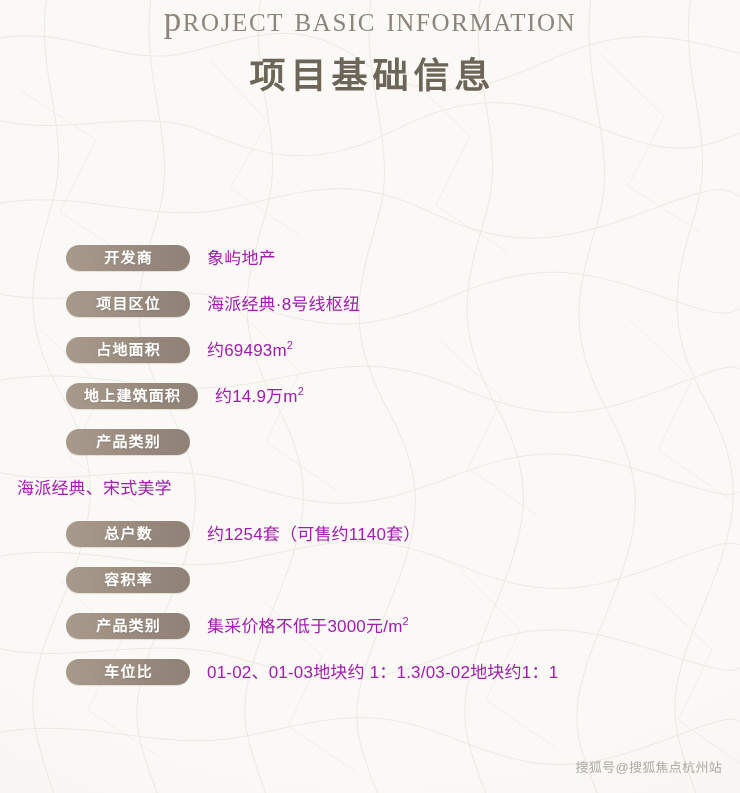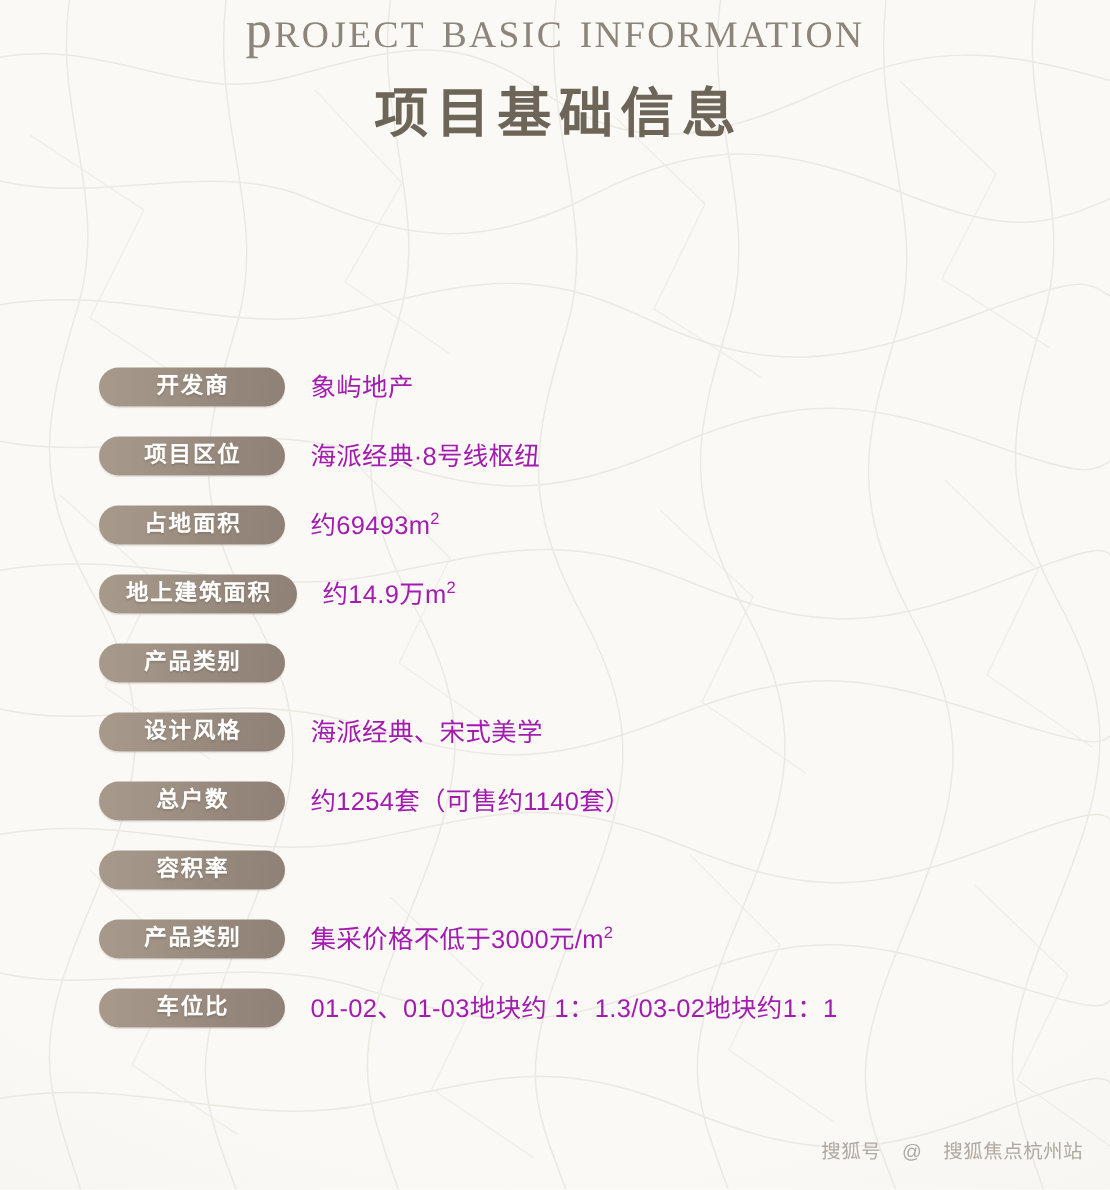--- a/index.html
+++ b/index.html
@@ -130,21 +130,21 @@
     vertical-align: super;
   }
 
   
   .watermark {
     position: absolute;
     right: 18px;
     bottom: 17px;
     display: flex;
     align-items: center;
-    gap: 14px;
+    gap: 0;
     font-family: "Liberation Sans", "DejaVu Sans", sans-serif;
     font-size: 13px;
     line-height: 16px;
     color: #a9a39a;
     letter-spacing: .3px;
     white-space: nowrap;
     opacity: .92;
   }
   .wm-at {
     display: inline-block;
@@ -222,23 +222,20 @@
           <span class="badge-text">地上建筑面积</span>
         </div>
         <div class="value">约14.9万m<sup>2</sup></div>
       </div>
       <div class="info-row">
         <div class="badge">
           <span class="badge-text">产品类别</span>
         </div>
       </div>
       <div class="info-row">
-        <div class="badge">
-          <span class="badge-text">设计风格</span>
-        </div>
         <div class="value">海派经典、宋式美学</div>
       </div>
       <div class="info-row">
         <div class="badge">
           <span class="badge-text">总户数</span>
         </div>
         <div class="value">约1254套（可售约1140套）</div>
       </div>
       <div class="info-row">
         <div class="badge">

